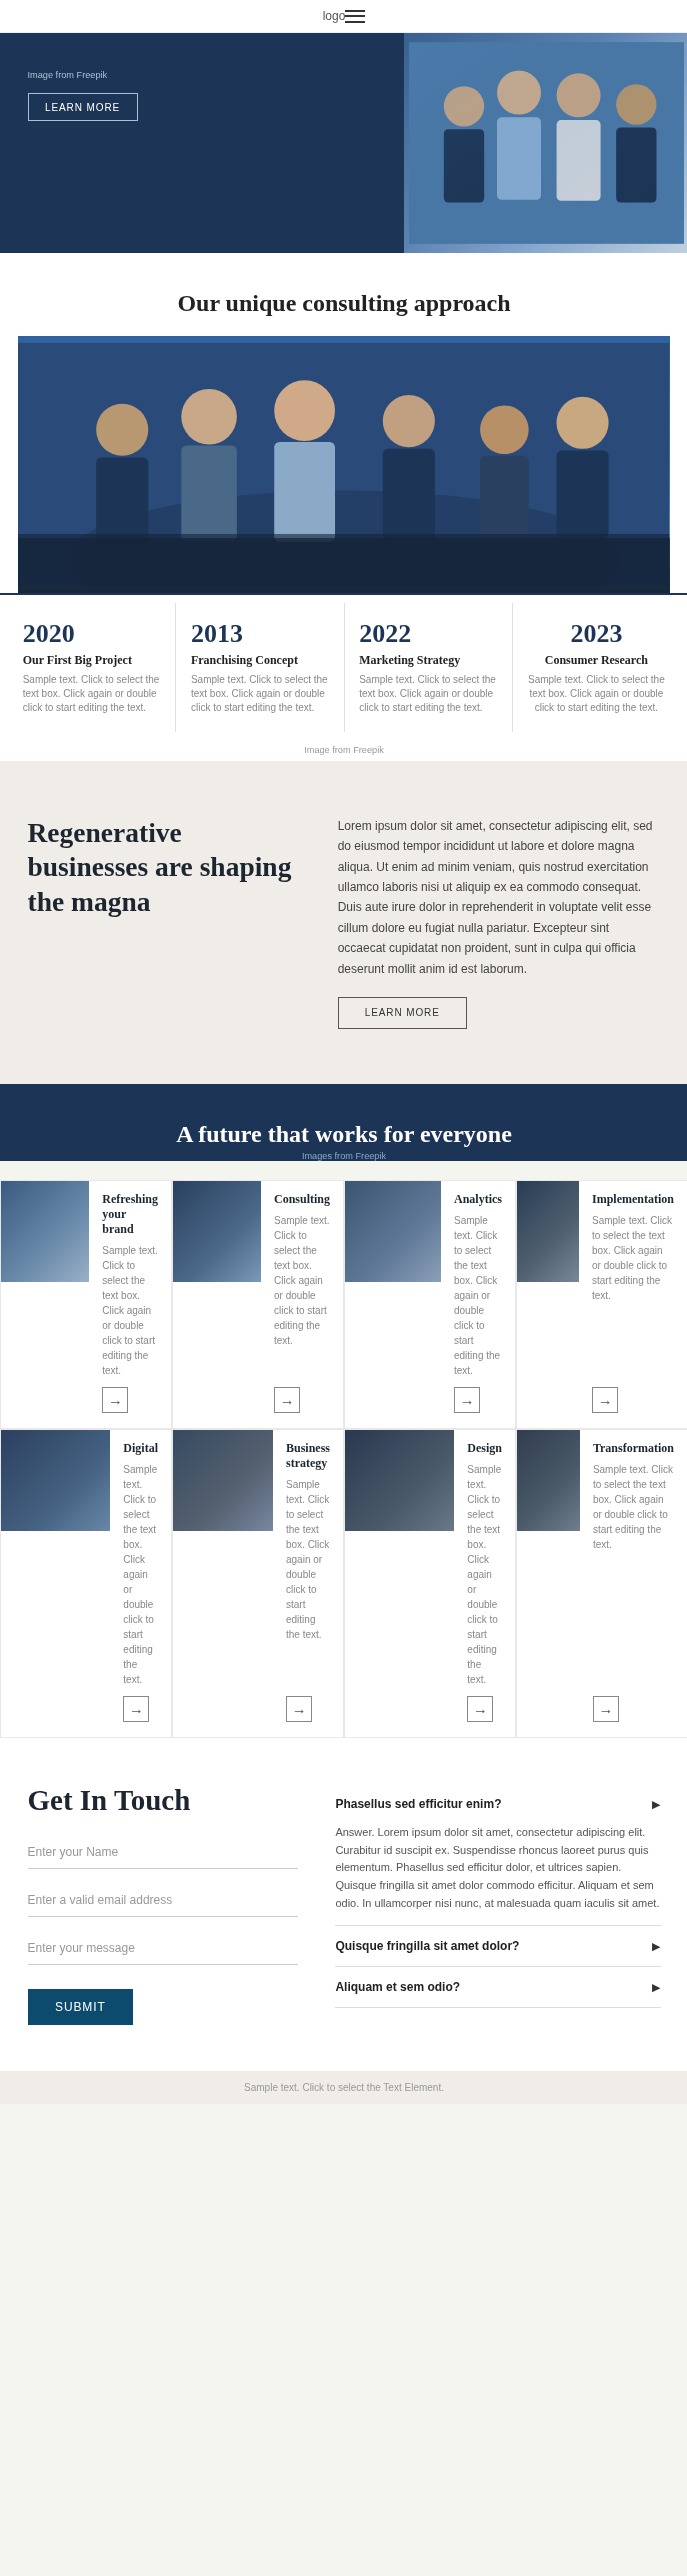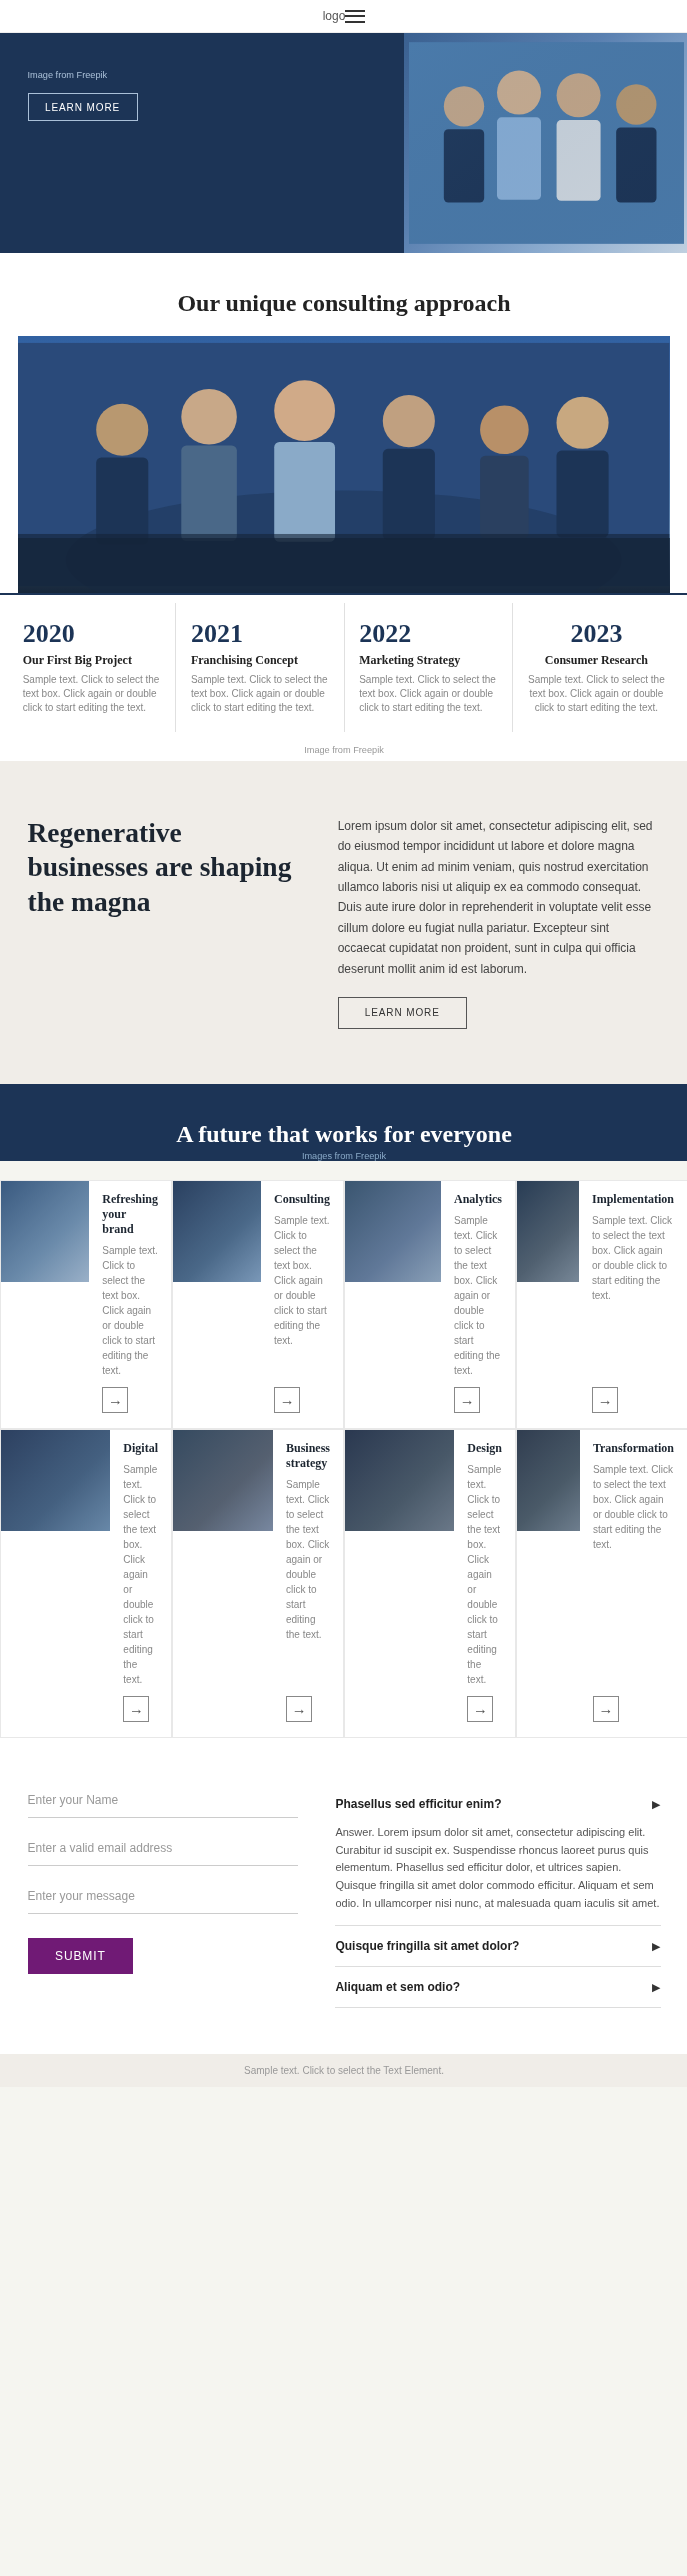--- a/index.html
+++ b/index.html
@@ -293,21 +293,21 @@
       padding: 9.2px 0;
       margin-bottom: 14.7px;
       font-size: 12px;
       color: #333;
       font-family: Arial, sans-serif;
       outline: none;
       background: transparent;
     }
     .contact-input::placeholder { color: #999; }
     .submit-btn {
-      background: #701a75;
+      background: #0c4a6e;
       color: #fff;
       border: none;
       padding: 11px 27.5px;
       font-size: 12px;
       letter-spacing: 0.9px;
       text-transform: uppercase;
       cursor: pointer;
       margin-top: 9.2px;
       font-family: Arial, sans-serif;
     }
@@ -433,21 +433,21 @@
   </div>
 </section>
 
 <section class="timeline-section" id="timeline-container">
 <div class="timeline-item">
       <div class="timeline-year">2020</div>
       <div class="timeline-title">Our First Big Project</div>
       <div class="timeline-sample">Sample text. Click to select the text box. Click again or double click to start editing the text.</div>
     </div>
     <div class="timeline-item">
-      <div class="timeline-year">2021</div>
+      <div class="timeline-year">2013</div>
       <div class="timeline-title">Franchising Concept</div>
       <div class="timeline-sample">Sample text. Click to select the text box. Click again or double click to start editing the text.</div>
     </div>
     <div class="timeline-item">
       <div class="timeline-year">2022</div>
       <div class="timeline-title">Marketing Strategy</div>
       <div class="timeline-sample">Sample text. Click to select the text box. Click again or double click to start editing the text.</div>
     </div>
     <div class="timeline-item">
       <div class="timeline-year">2023</div>
@@ -551,20 +551,21 @@
       <div class="service-card-body">
         <div class="service-card-title">Transformation</div>
         <div class="service-card-text">Sample text. Click to select the text box. Click again or double click to start editing the text.</div>
         <span class="service-arrow">→</span>
       </div>
     </div>
   </div>
 
 <section class="contact-section">
   <div class="contact-left">
+    <h2>Get In Touch</h2>
     <input class="contact-input" type="text" placeholder="Enter your Name" style="">
     <input class="contact-input" type="email" placeholder="Enter a valid email address" style="">
     <input class="contact-input" type="text" placeholder="Enter your message" style="">
     <button class="submit-btn">SUBMIT</button>
   </div>
   <div class="contact-right" id="faq-container">
   <div class="faq-item">
       <div class="faq-question">
         <span class="faq-question-text">Phasellus sed efficitur enim?</span>
         <span class="faq-arrow">▶</span>

